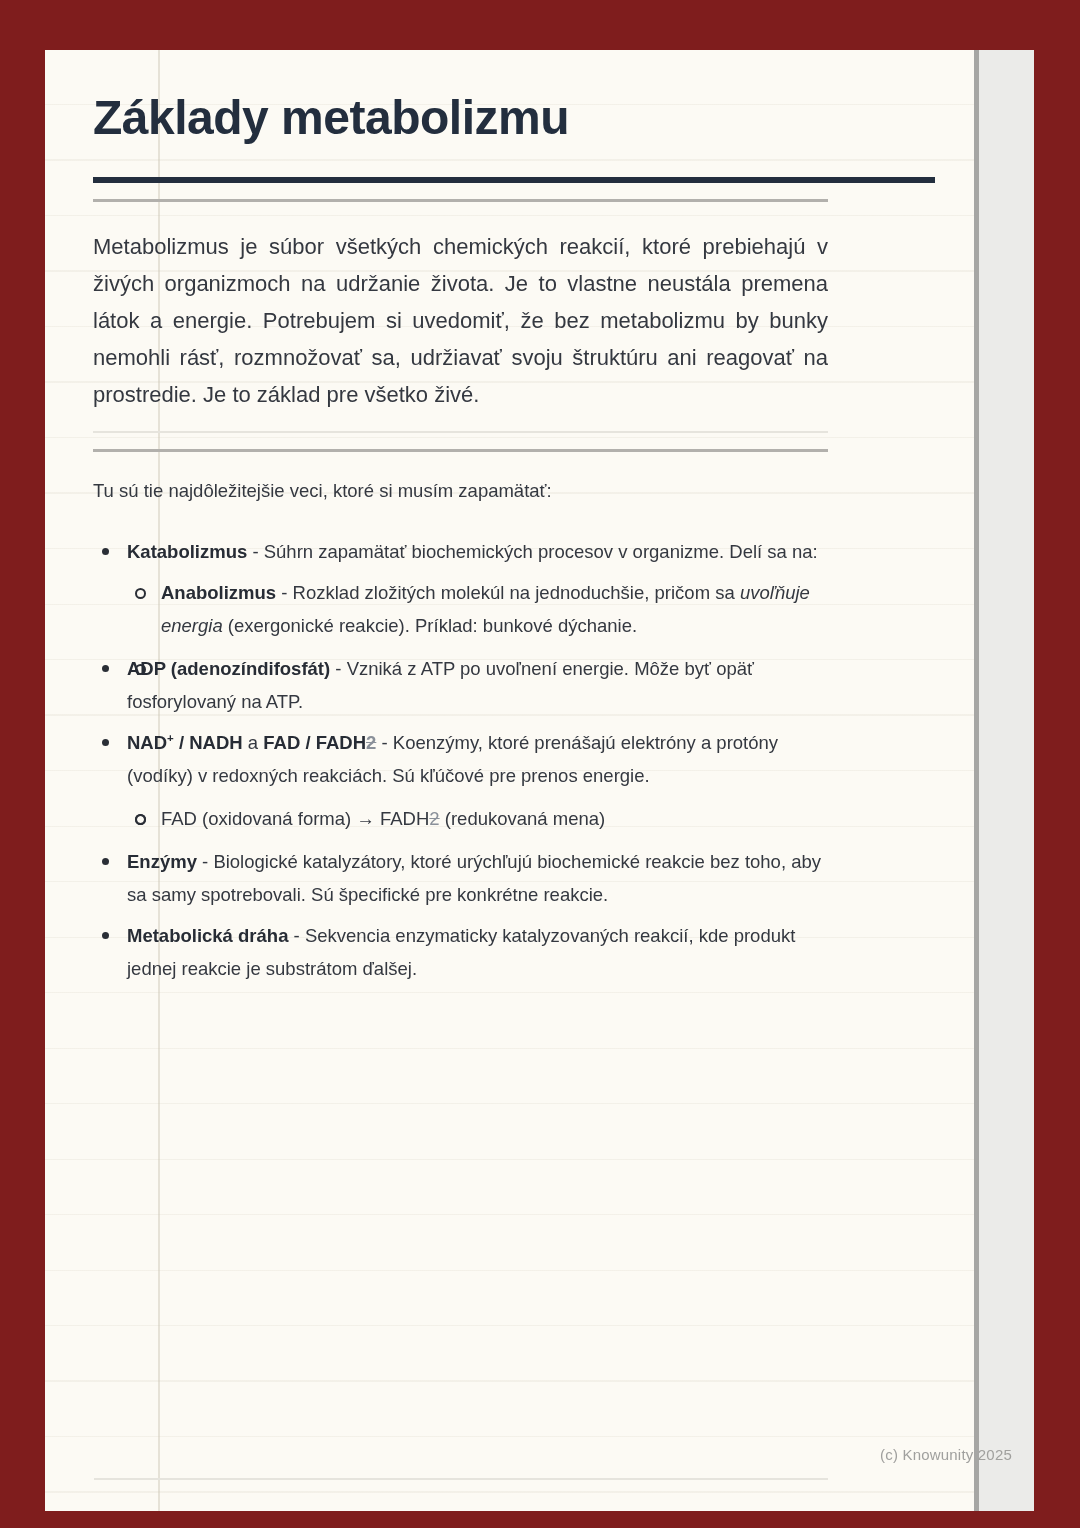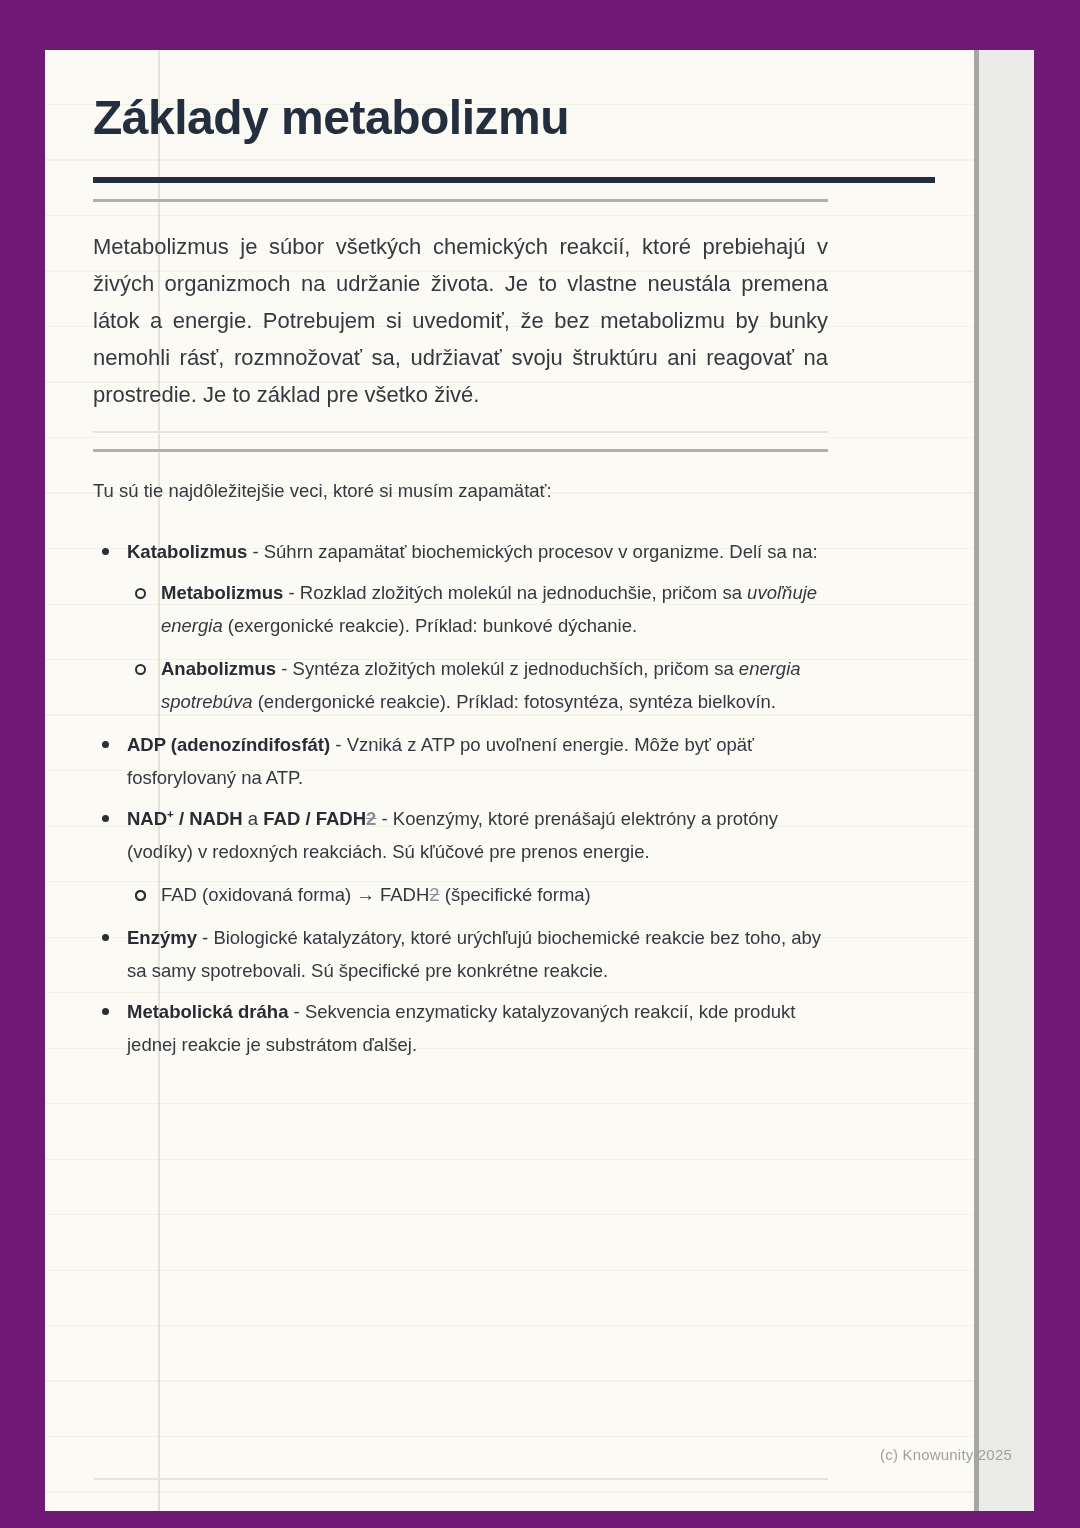--- a/index.html
+++ b/index.html
@@ -1,17 +1,17 @@
 <!DOCTYPE html>
 <html><head>
 <meta charset="utf-8">
 <style>
   html,body{margin:0;padding:0;background:#ffffff;}
   .canvas{
-    position:relative;width:1080px;height:1528px;background:#701a75;overflow:hidden;
+    position:relative;width:1080px;height:1528px;background:#7f1d1d;overflow:hidden;
     font-family:"Liberation Sans",sans-serif;color:#343840;
   }
   .page{
     position:absolute;left:45px;top:50px;width:929px;height:1461px;
     background-color:#fcfaf4;overflow:hidden;
     background-image:repeating-linear-gradient(180deg,transparent 0px,transparent 54px,rgba(208,202,186,0.20) 54px,rgba(208,202,186,0.20) 55.5px);
   }
   .margin-line{position:absolute;left:113px;top:0;bottom:0;width:1.5px;background:rgba(203,197,180,0.45);}
   .side-strip{
     position:absolute;left:974px;top:50px;width:60px;height:1461px;
@@ -75,45 +75,44 @@
         <p class="lead">Tu sú tie najdôležitejšie veci, ktoré si musím zapamätať:</p>
 
         <ul class="list">
 
           <li>
             <span class="marker dot"></span>
             <span><b class="term">Katabolizmus</b><span> - </span><span>Súhrn zapamätať biochemických procesov v organizme. Delí sa na:</span></span>
             <ul class="sub">
               <li>
                 <span class="marker circle"></span>
-                <span><b class="term">Metabolizmus</b><span> - </span><span>Rozklad zložitých molekúl na jednoduchšie, pričom sa </span><i class="em">uvoľňuje energia</i><span> (exergonické reakcie). Príklad: bunkové dýchanie.</span></span>
+                <span><b class="term">Anabolizmus</b><span> - </span><span>Rozklad zložitých molekúl na jednoduchšie, pričom sa </span><i class="em">uvoľňuje energia</i><span> (exergonické reakcie). Príklad: bunkové dýchanie.</span></span>
               </li>
               <li>
                 <span class="marker circle"></span>
-                <span><b class="term">Anabolizmus</b><span> - </span><span>Syntéza zložitých molekúl z jednoduchších, pričom sa </span><i class="em">energia spotrebúva</i><span> (endergonické reakcie). Príklad: fotosyntéza, syntéza bielkovín.</span></span>
               </li>
             </ul>
           </li>
 
 
           <li>
             <span class="marker dot"></span>
             <span><b class="term">ADP (adenozíndifosfát)</b><span> - </span><span>Vzniká z ATP po uvoľnení energie. Môže byť opäť fosforylovaný na ATP.</span></span>
           </li>
 
           <li>
             <span class="marker dot"></span>
             <span><b class="term"><span>NAD</span><sup class="sup">+</sup><span> / NADH</span></b><span> a </span><b class="term"><span>FAD / FADH</span><span class="struck gray">2</span></b><span> - </span><span>Koenzýmy, ktoré prenášajú elektróny a protóny (vodíky) v redoxných reakciách. Sú kľúčové pre prenos energie.</span></span>
             <ul class="sub">
               <li>
                 <span class="marker circle"></span>
               </li>
               <li>
                 <span class="marker circle"></span>
-                <span><span>FAD (oxidovaná forma) → FADH</span><span class="struck gray">2</span><span> (špecifické forma)</span></span>
+                <span><span>FAD (oxidovaná forma) → FADH</span><span class="struck gray">2</span><span> (redukovaná mena)</span></span>
               </li>
             </ul>
           </li>
 
           <li>
             <span class="marker dot"></span>
             <span><b class="term">Enzýmy</b><span> - </span><span>Biologické katalyzátory, ktoré urýchľujú biochemické reakcie bez toho, aby sa samy spotrebovali. Sú špecifické pre konkrétne reakcie.</span></span>
           </li>
 
           <li>

